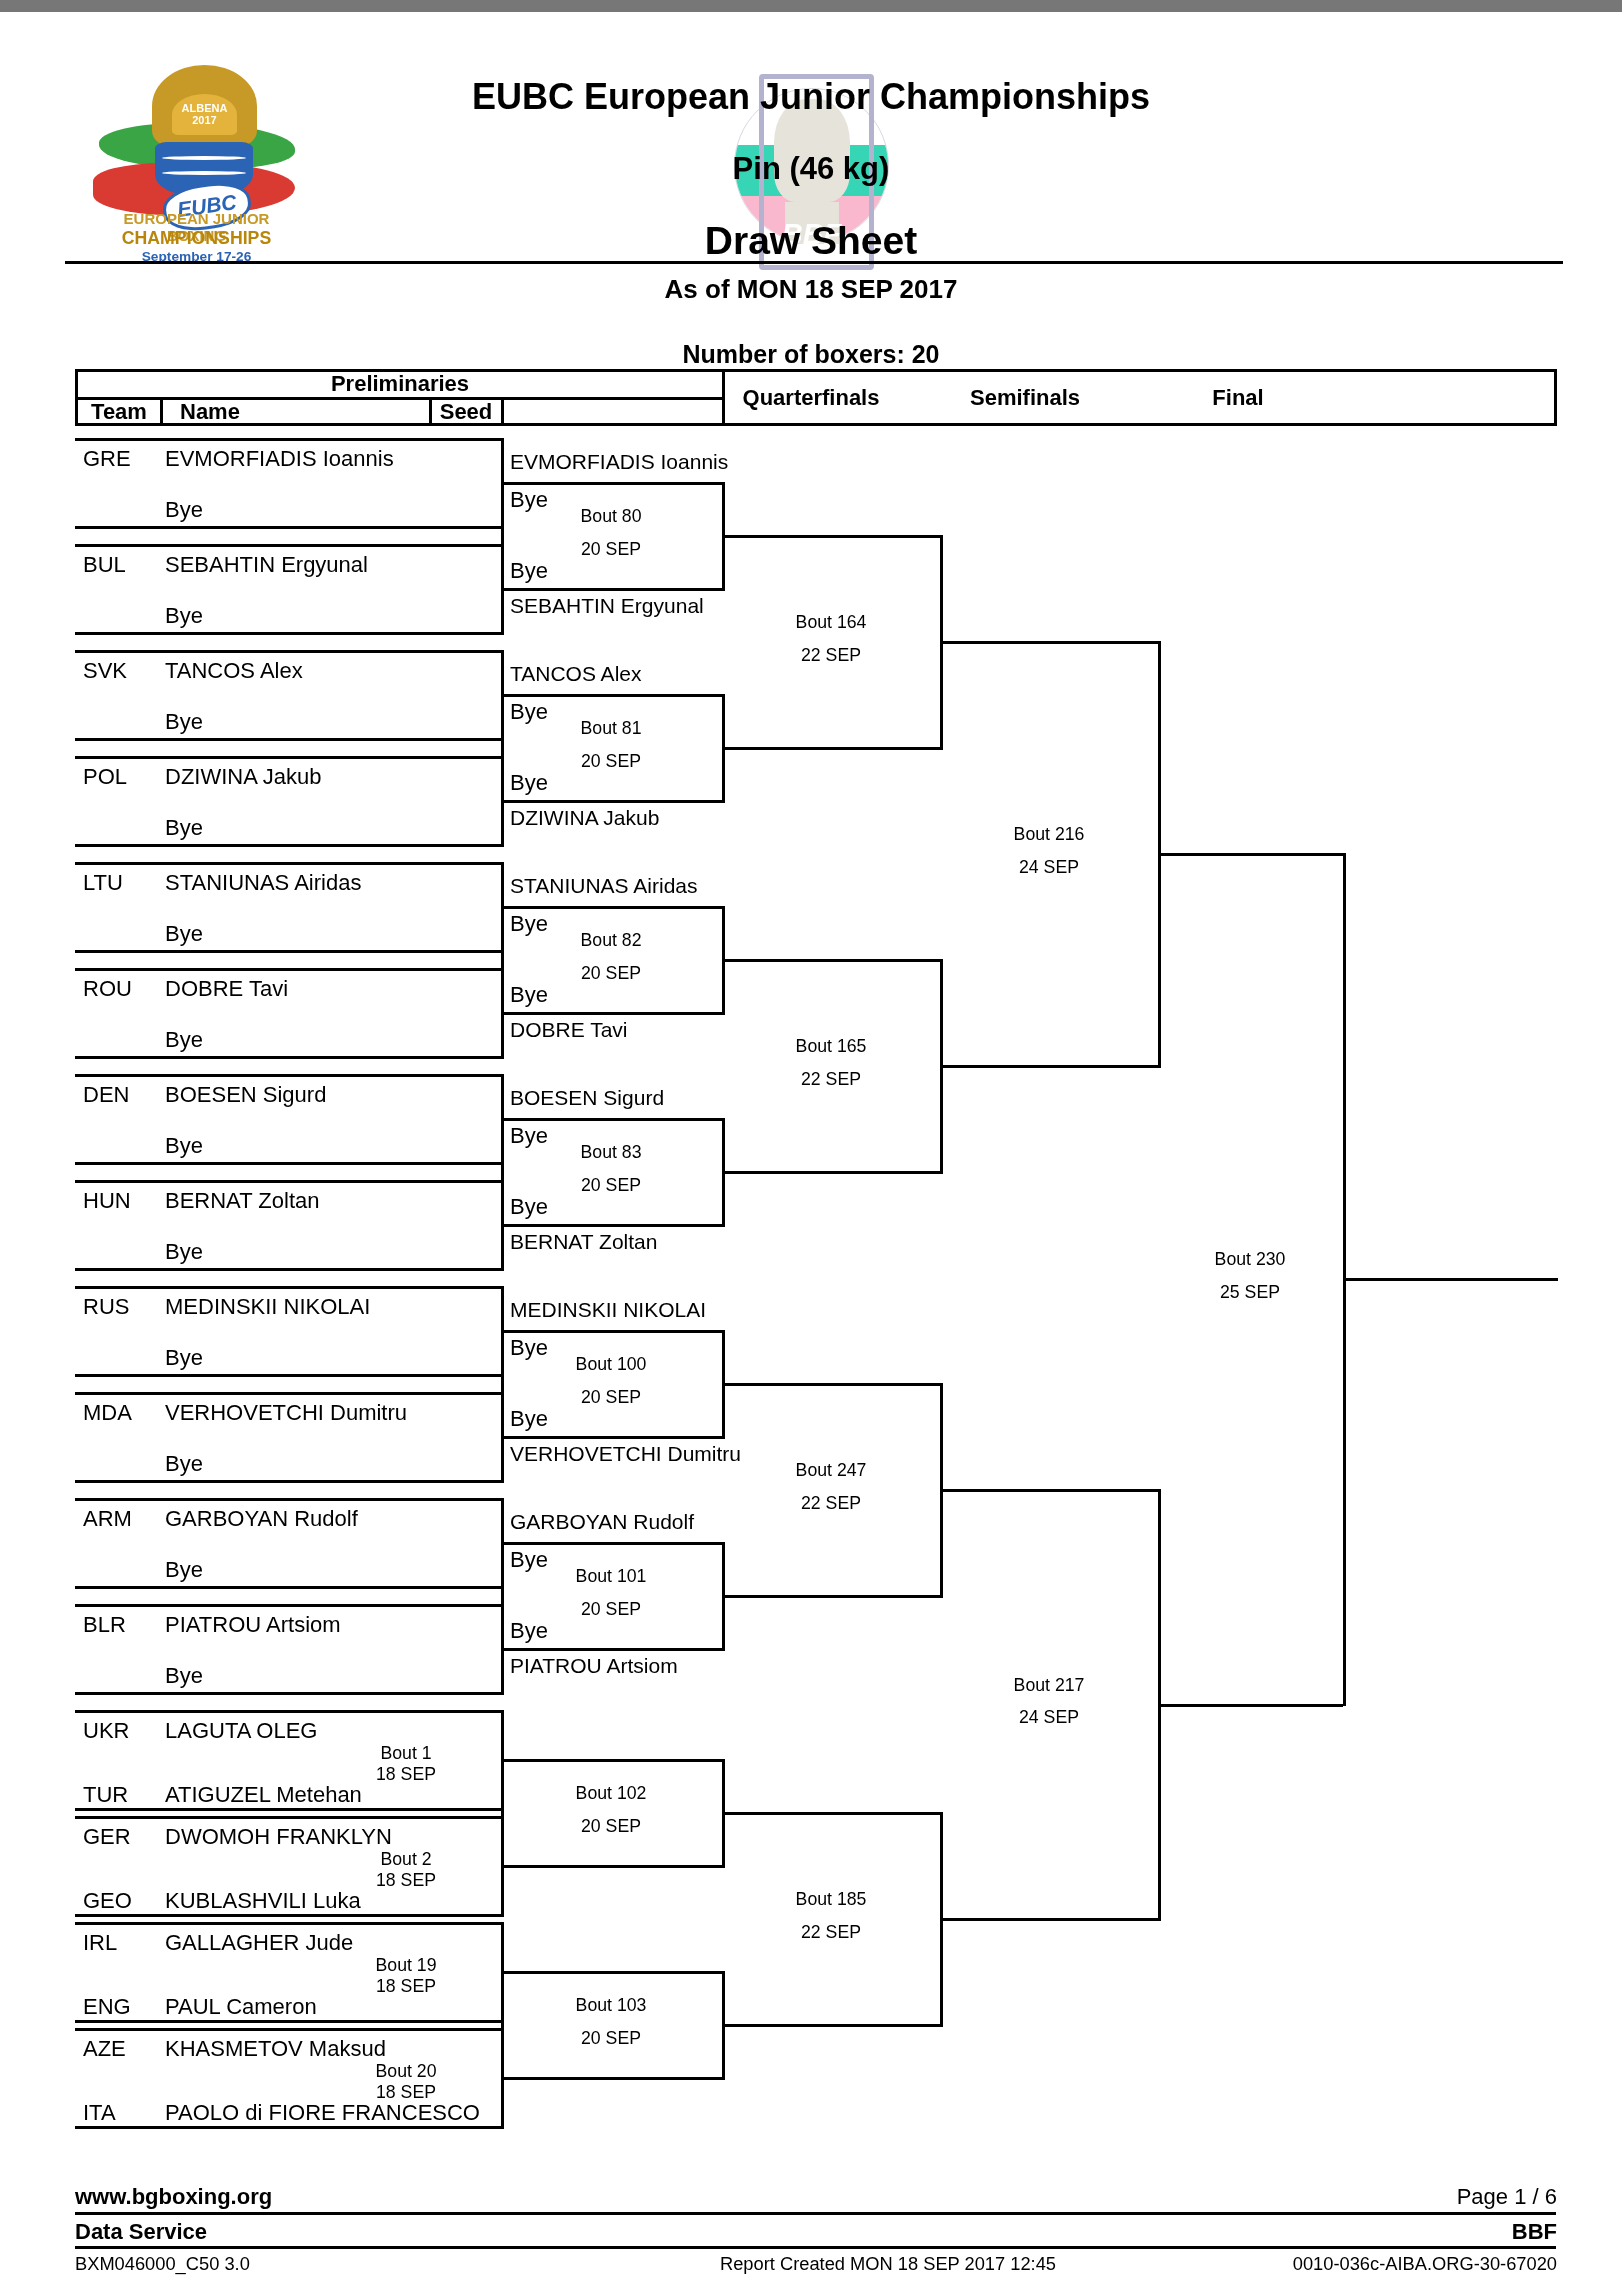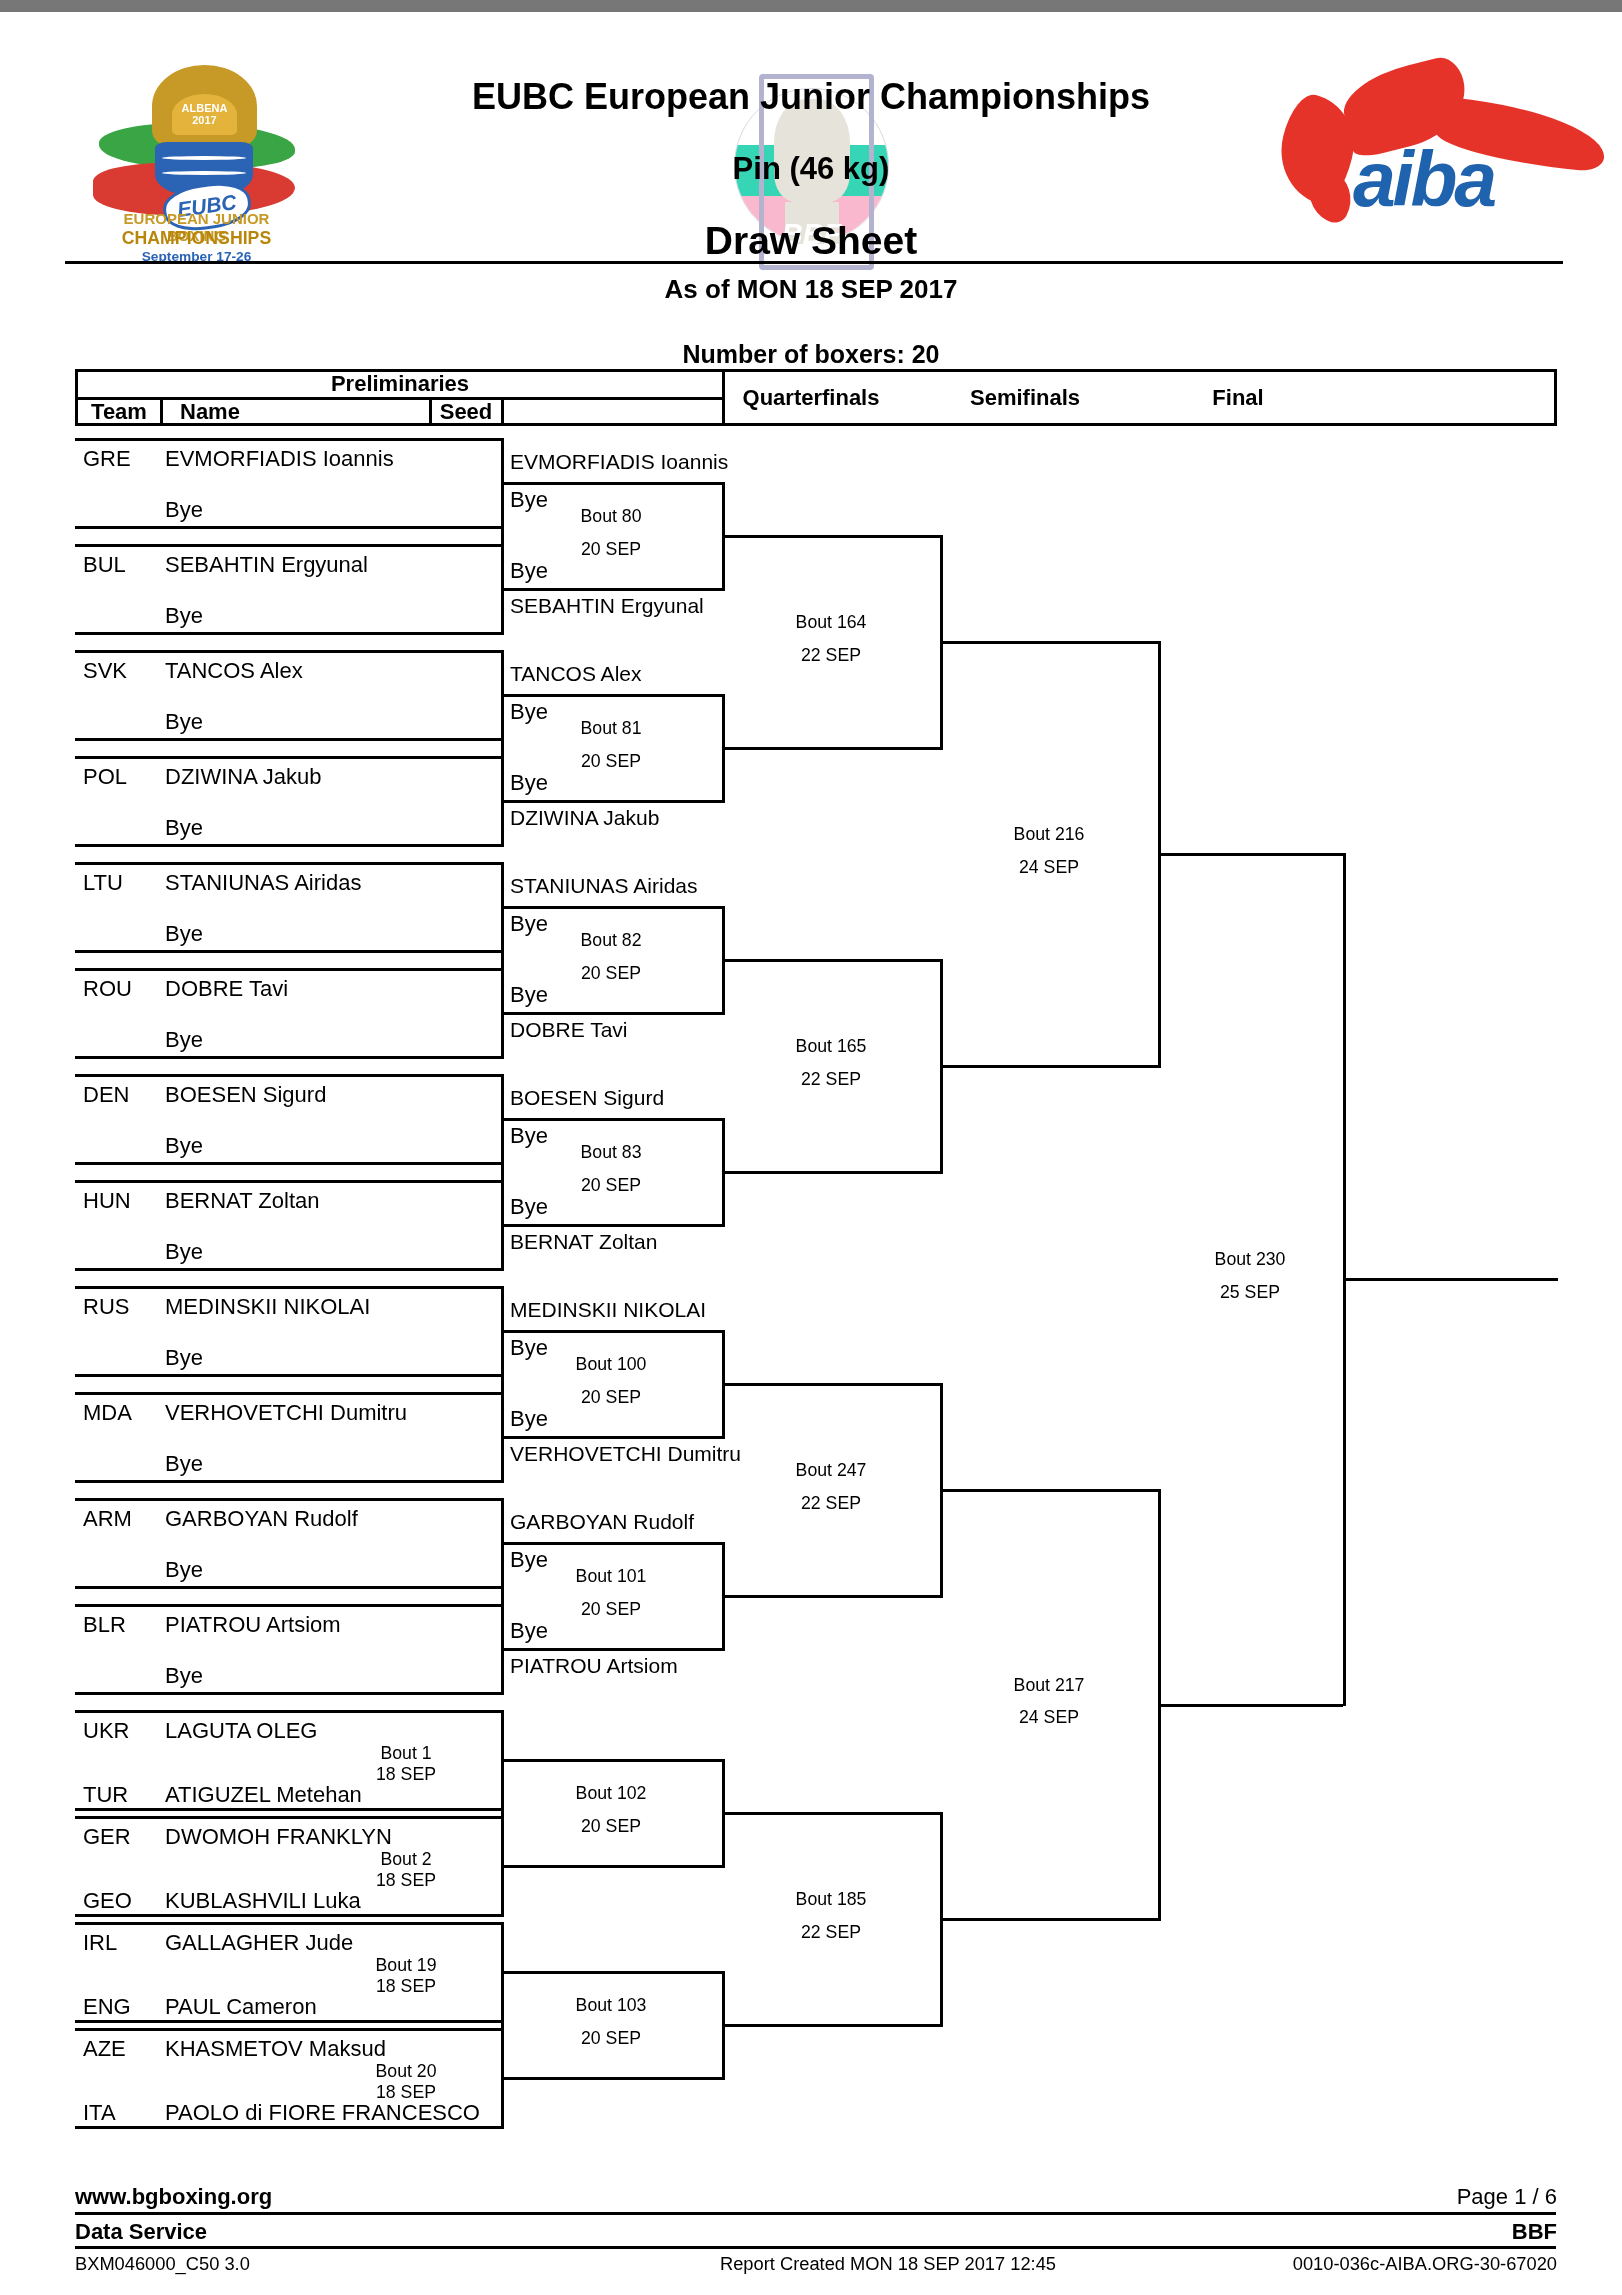--- a/index.html
+++ b/index.html
@@ -74,27 +74,20 @@
     <div class="badge-circle">
       <div class="badge-teal"></div>
       <div class="badge-pink"></div>
     </div>
     <div class="badge-glove"></div>
     <div class="badge-cuff"></div>
     <div class="badge-bbf">BBF</div>
     <div class="badge-frame"></div>
   </div>
 
-  <div class="abs" style="left:1269px;top:52px;width:288px;height:170px;">
-    <div class="aiba-s1"></div>
-    <div class="aiba-s2"></div>
-    <div class="aiba-s3"></div>
-    <div class="aiba-s4"></div>
-    <div class="aiba-txt">aiba</div>
-  </div>
 
   <div class="abs t55b ctr" style="left:811px;top:64px;z-index:5;">EUBC European Junior Championships</div>
   <div class="abs t48b ctr" style="left:811px;top:139px;z-index:5;">Pin (46 kg)</div>
   <div class="abs t44b ctr" style="left:811px;top:207px;z-index:5;">Draw Sheet</div>
 
   <div class="ln" style="left:65px;top:249px;width:1498px;height:2.6px;"></div>
   <div class="abs t40b ctr" style="left:811px;top:262px;">As of MON 18 SEP 2017</div>
   <div class="abs t38b ctr" style="left:811px;top:328px;">Number of boxers: 20</div>
 
   <div>

